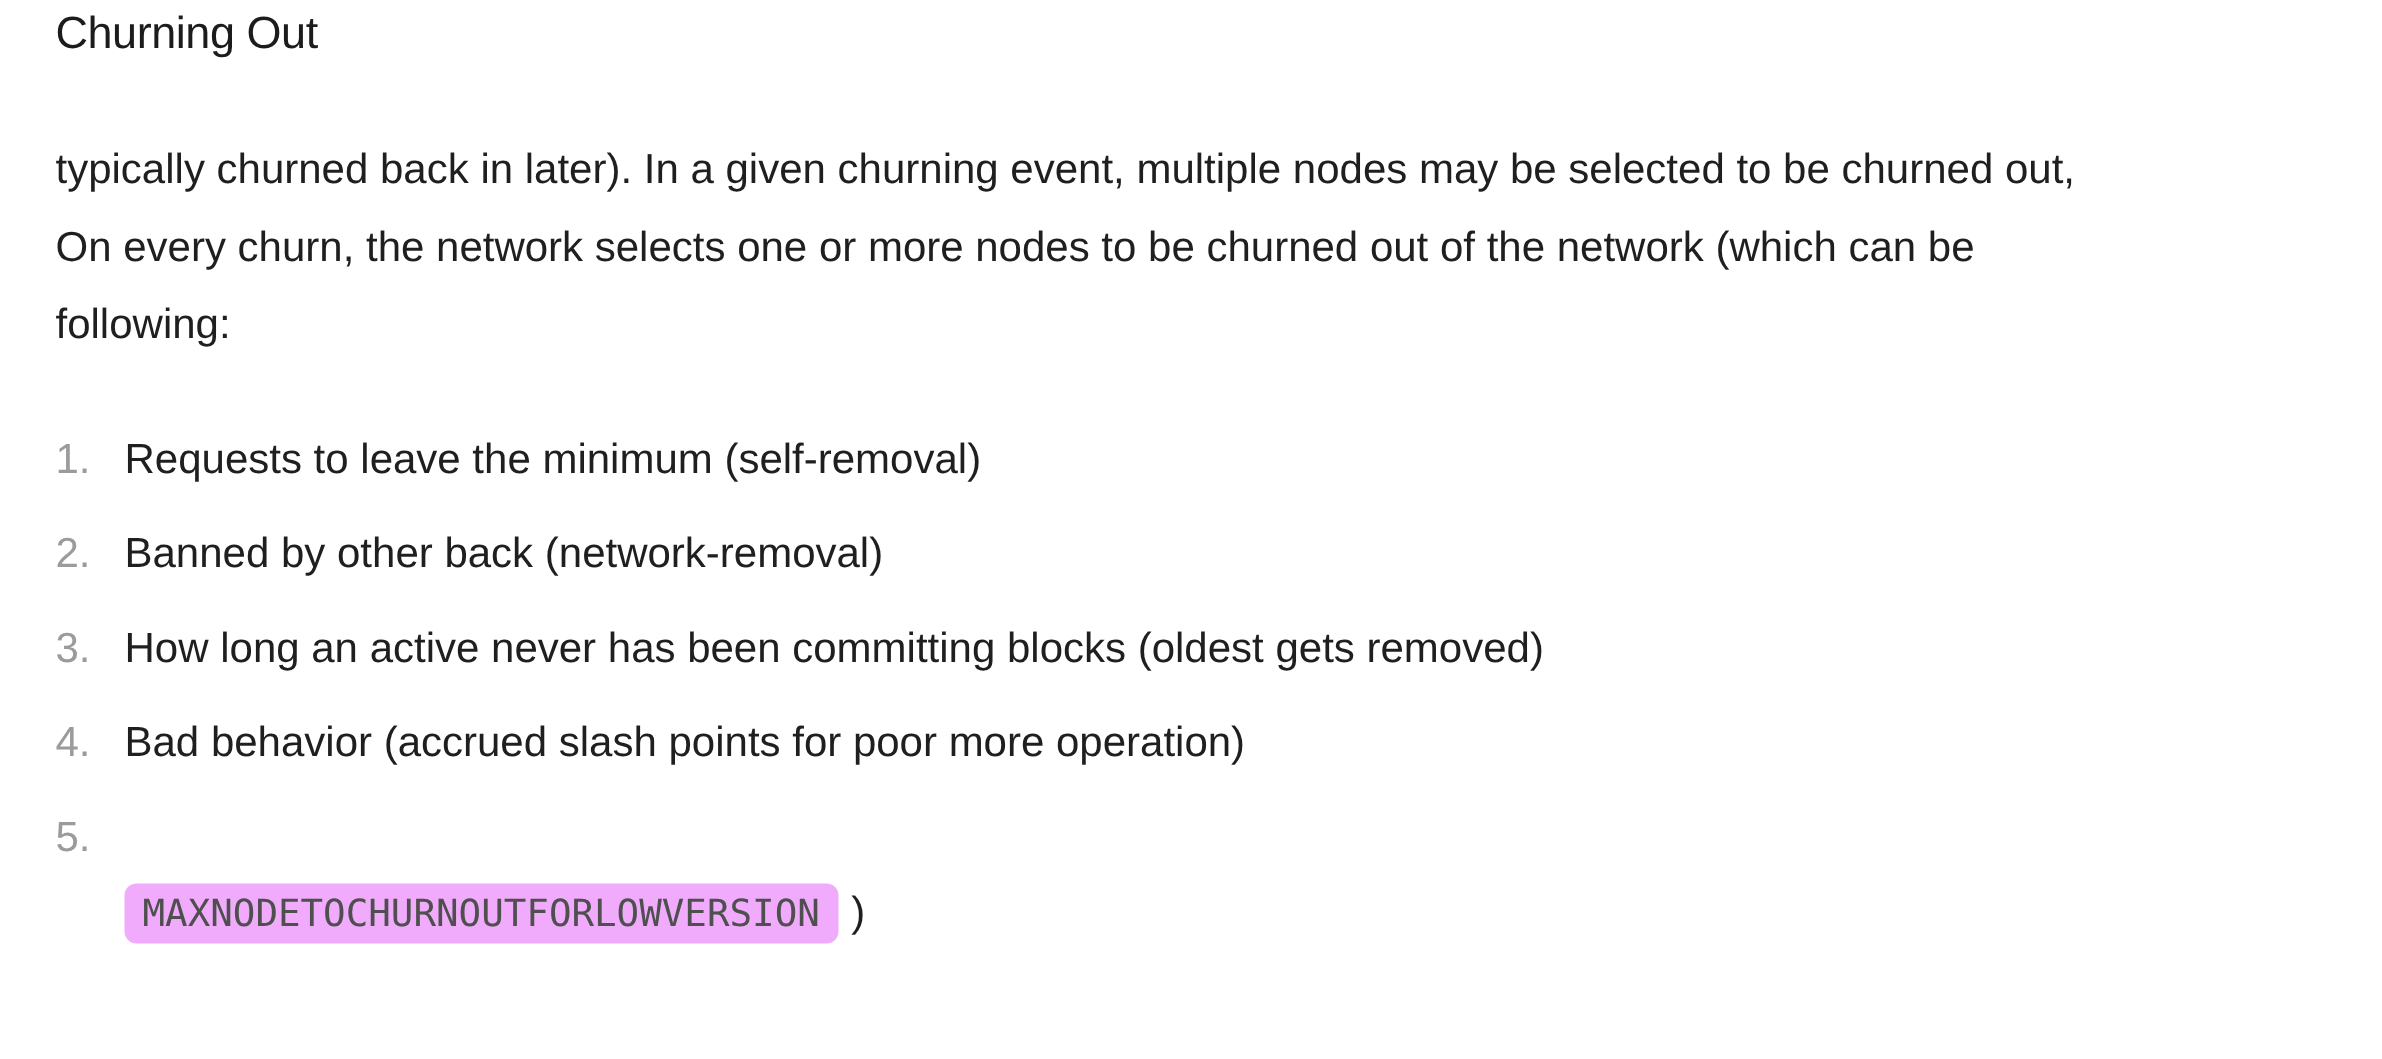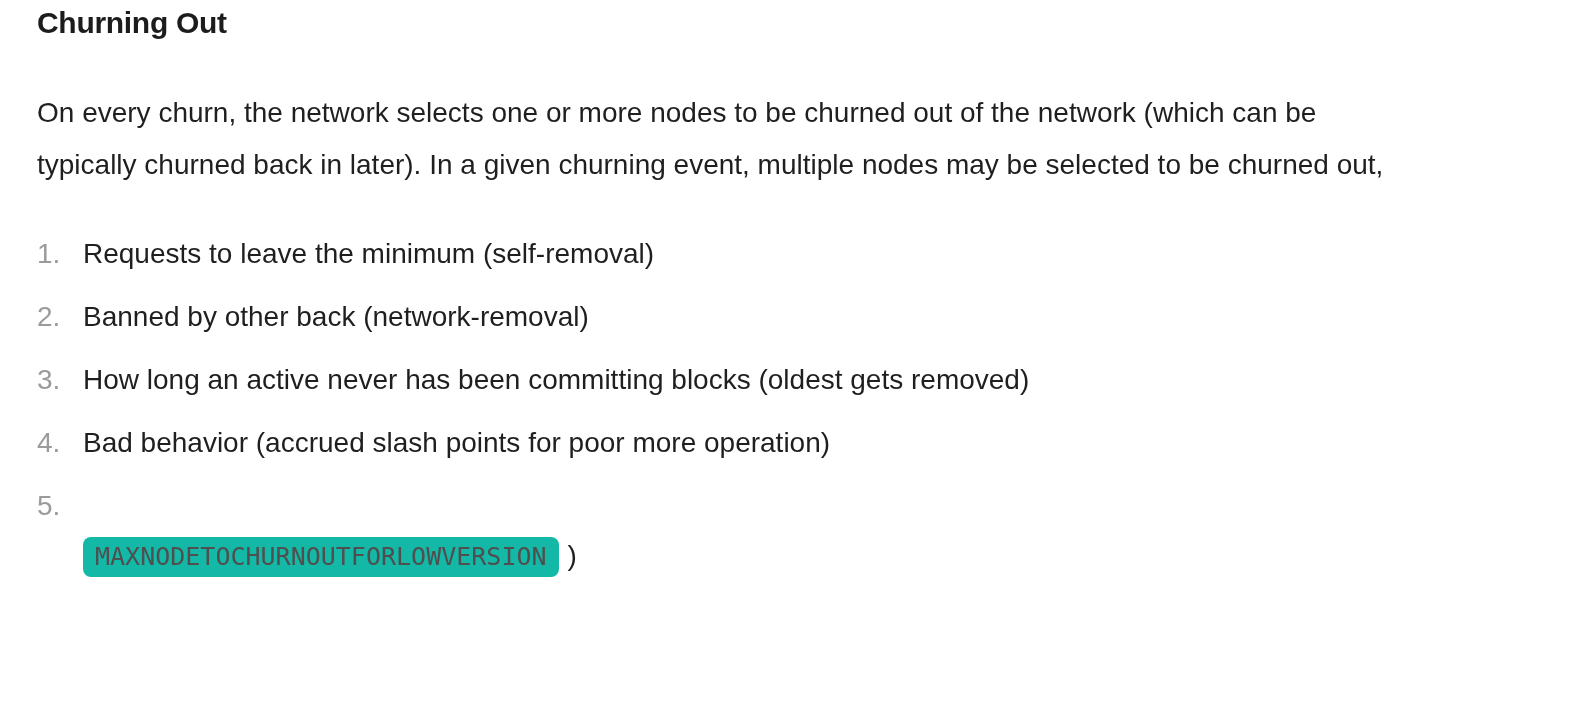--- a/index.html
+++ b/index.html
@@ -15,21 +15,21 @@
     padding: 5px 40px 0 37px;
     background: #ffffff;
     font-family: "Liberation Sans", "DejaVu Sans", sans-serif;
     color: #1f1f1f;
     overflow: hidden;
   }
   .page-title {
     margin: 0;
     font-size: 30px;
     line-height: 36px;
-    font-weight: 700;
+    font-weight: 400;
     color: #1c1c1c;
     letter-spacing: -0.3px;
   }
   .paragraph {
     margin: 46px 0 0 0;
     font-size: 28px;
     line-height: 51.5px;
     font-weight: 400;
     color: #1f1f1f;
   }
@@ -49,37 +49,38 @@
   }
   .list-number {
     flex: 0 0 46px;
     color: #9b9b9b;
   }
   .list-text { flex: 1; }
   .code-chip {
     font-family: "DejaVu Sans Mono", "Liberation Mono", monospace;
     font-size: 25px;
     color: #4f4f4f;
-    background: #14b8a6;
+    background: #f0abfc;
     border-radius: 8px;
     padding: 5px 12px 6px 12px;
     white-space: nowrap;
   }
   .after-code { margin-left: 9px; }
 </style>
 </head>
 <body>
 
 <div class="page">
 
   <h1 class="page-title">Churning Out</h1>
 
   <p class="paragraph">
+    <span class="pline">typically churned back in later). In a given churning event, multiple nodes may be selected to be churned out,</span>
     <span class="pline">On every churn, the network selects one or more nodes to be churned out of the network (which can be</span>
-    <span class="pline">typically churned back in later). In a given churning event, multiple nodes may be selected to be churned out,</span>
+    <span class="pline">following:</span>
   </p>
 
   <ol class="doc-list">
 
     <li class="list-item">
       <span class="list-number">1.</span>
       <span class="list-text">Requests to leave the minimum (self-removal)</span>
     </li>
 
     <li class="list-item">

